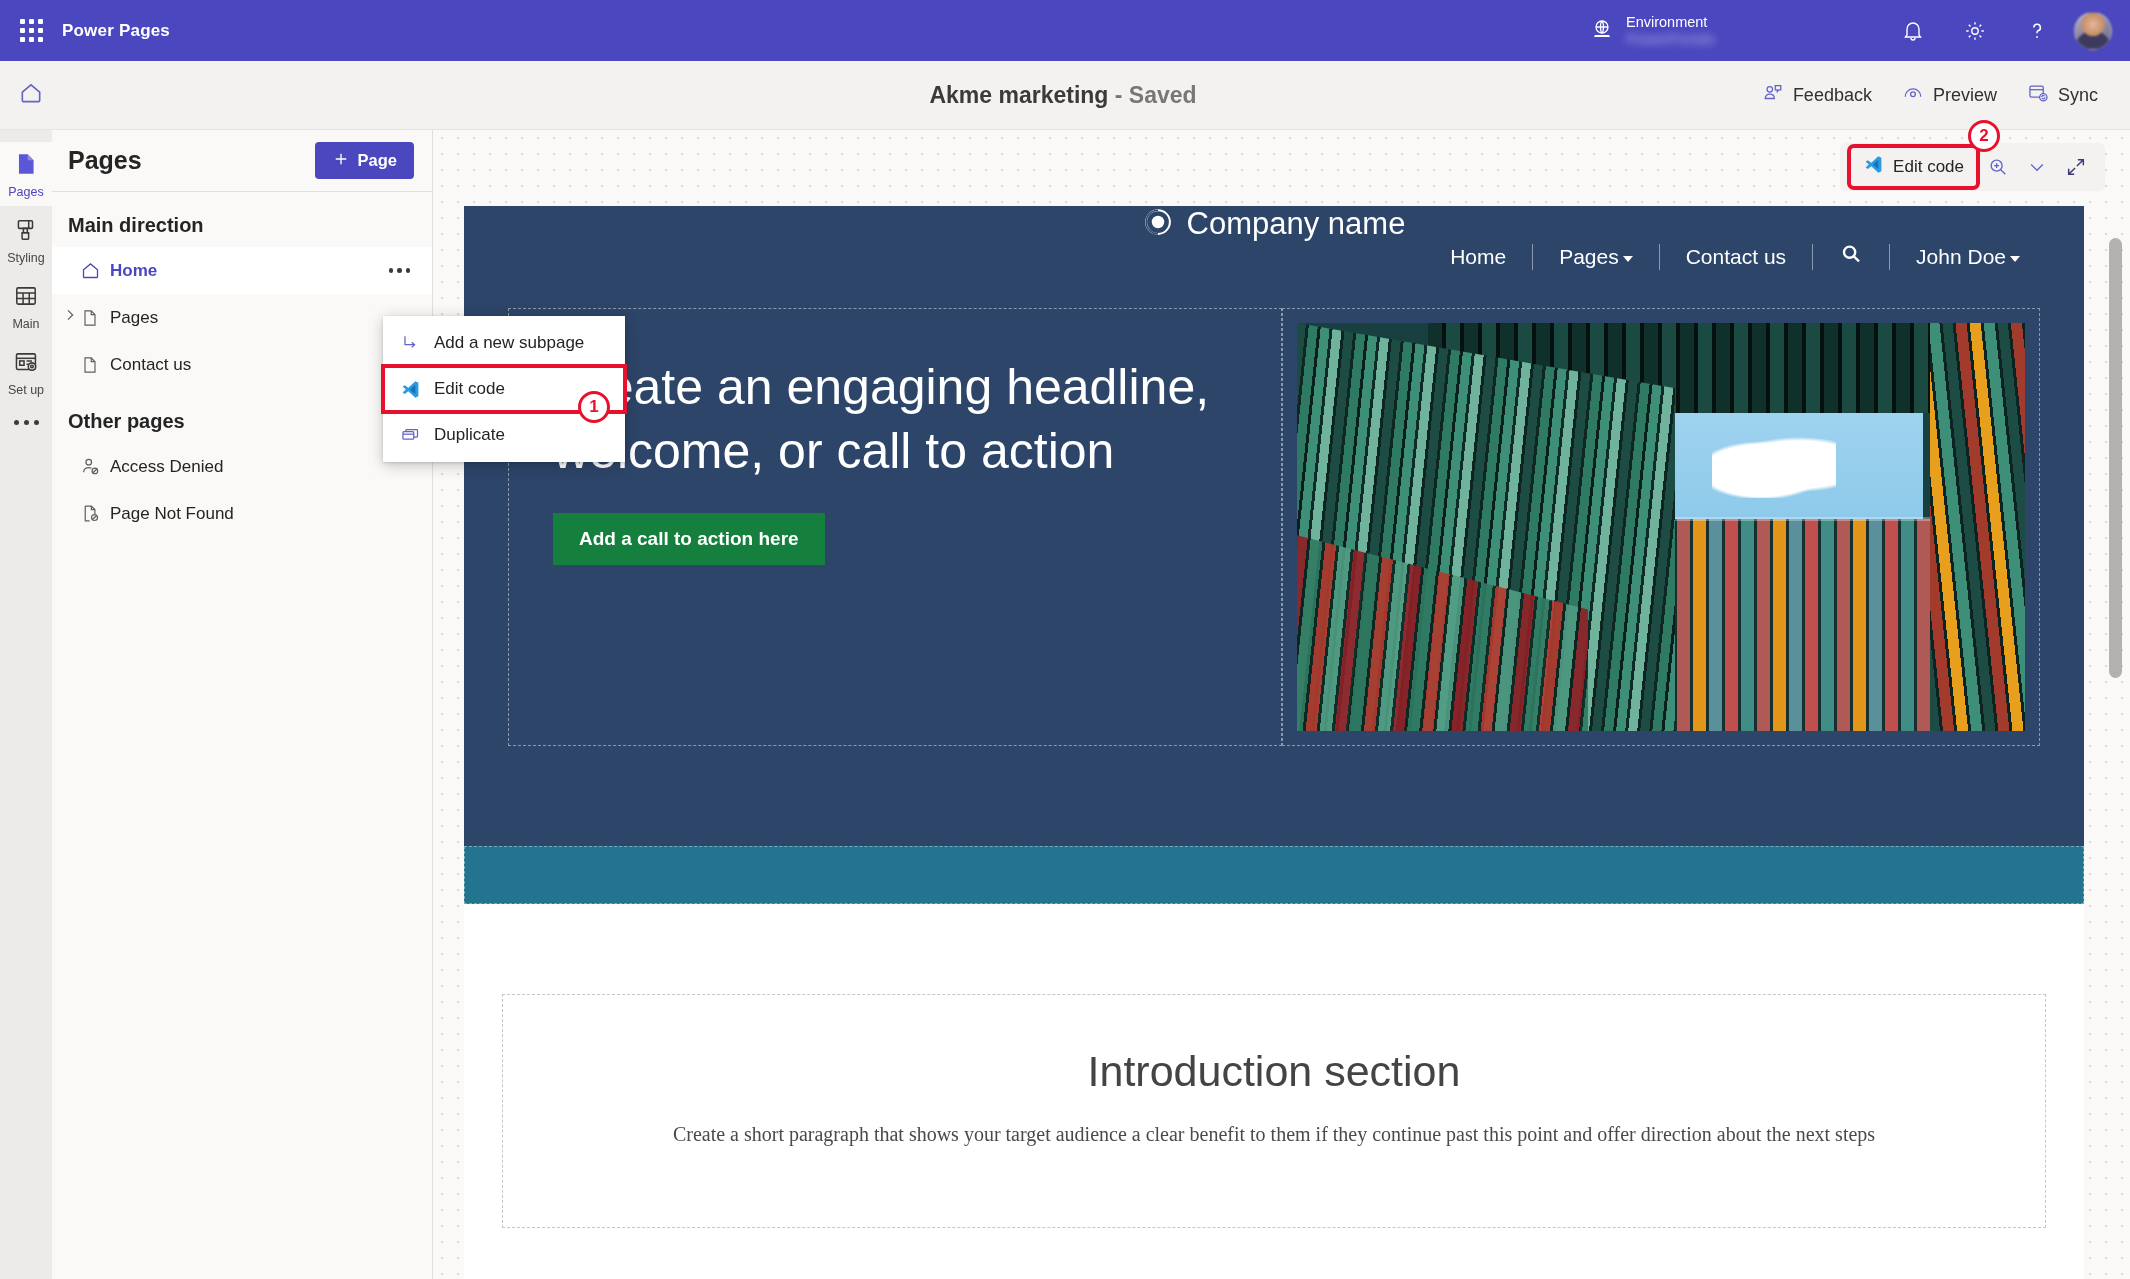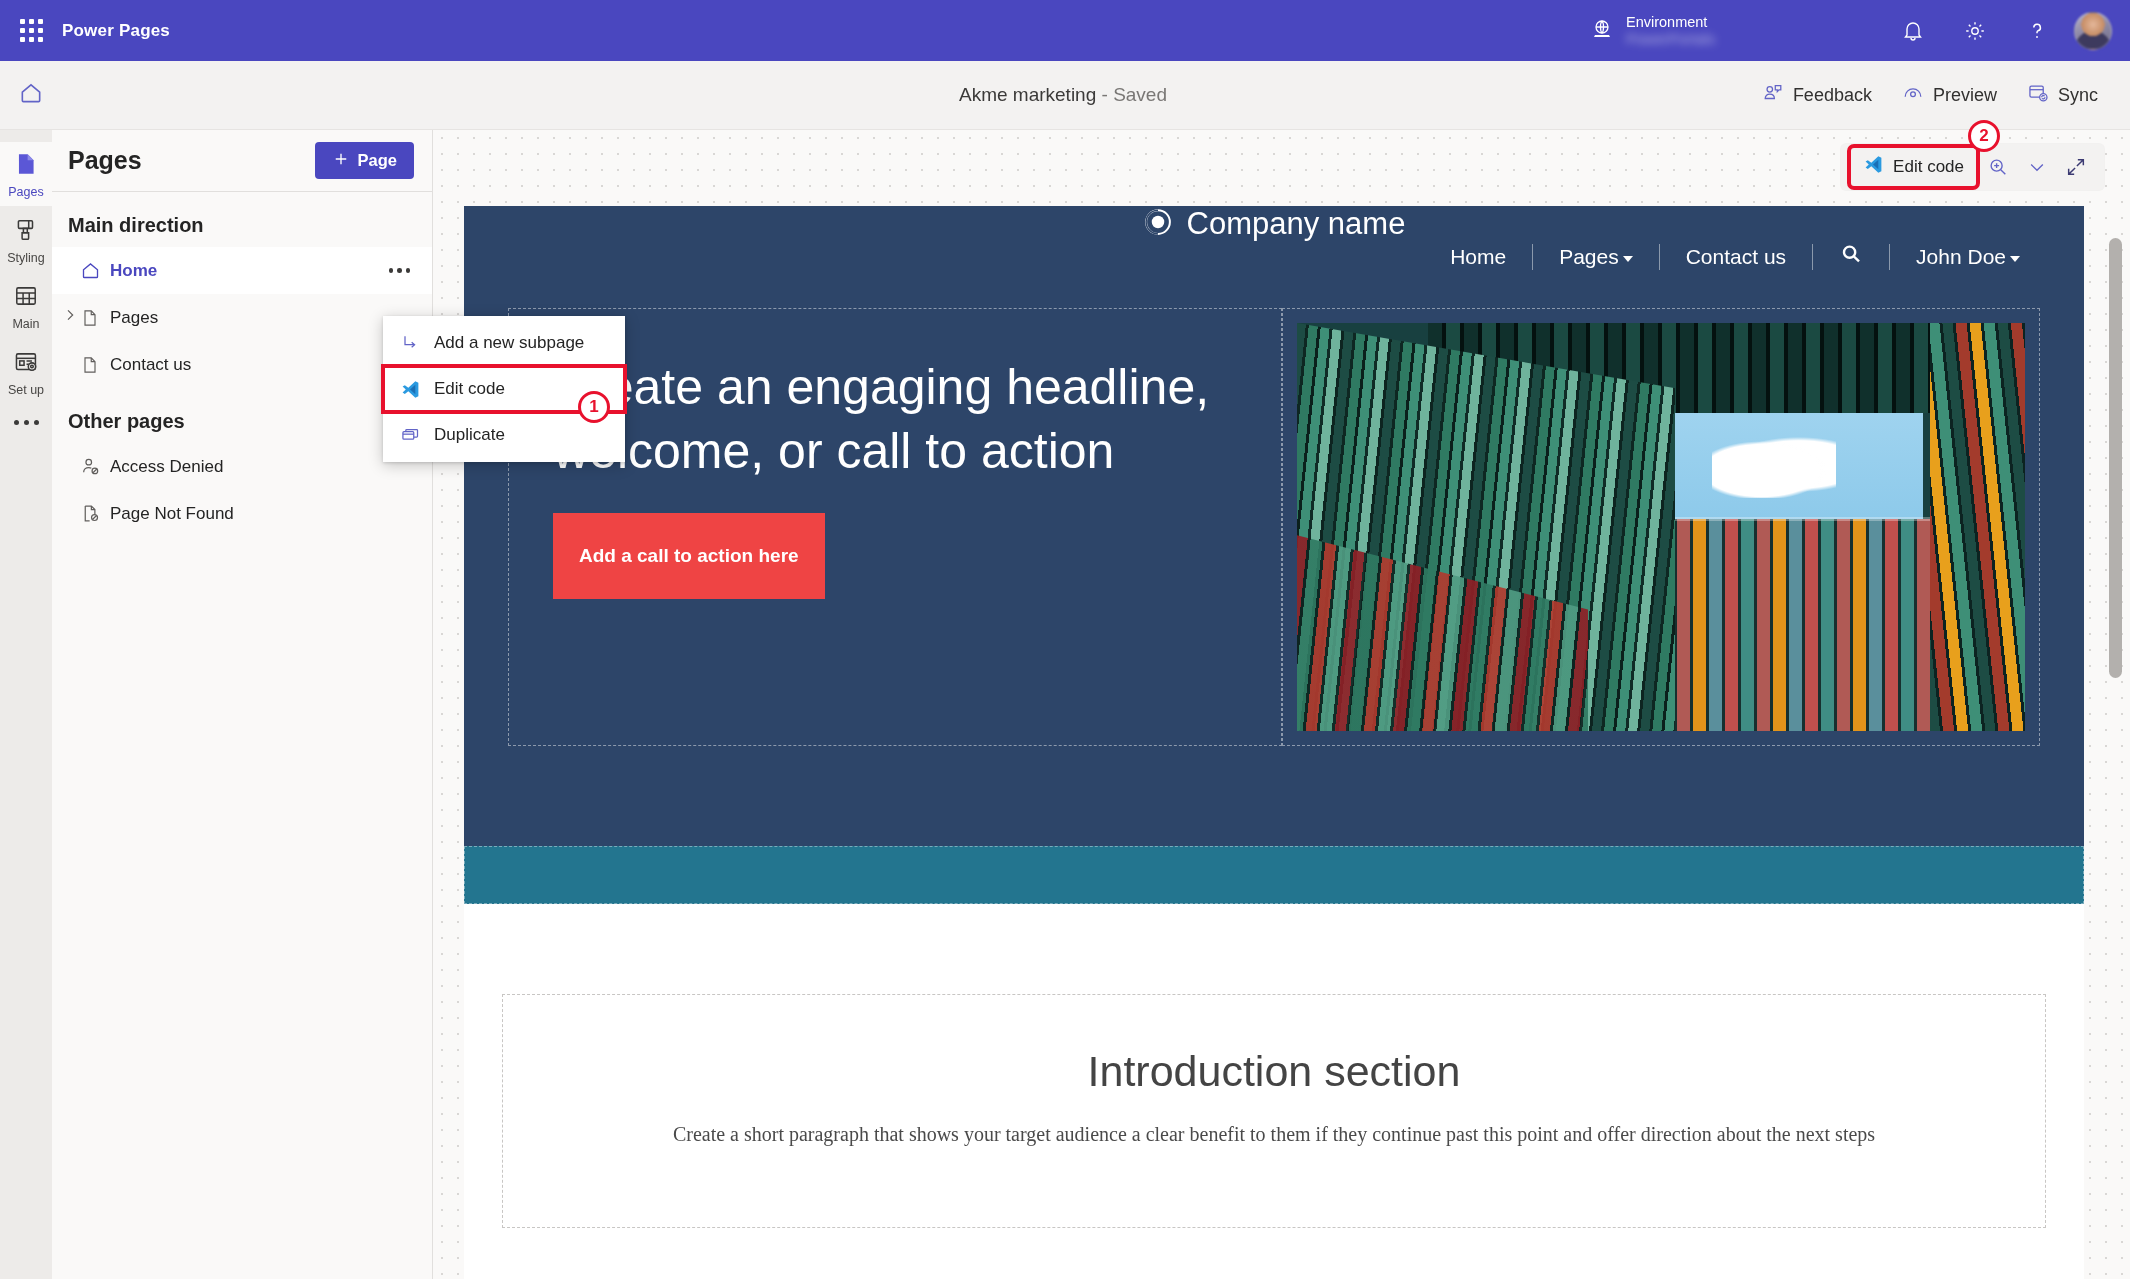--- a/index.html
+++ b/index.html
@@ -55,21 +55,21 @@
     position: absolute; top: 61px; left: 0; width: 2130px; height: 69px;
     background: #f3f2f1; display: flex; align-items: center;
     border-bottom: 1px solid #e6e4e2;
   }
   .home-btn {
     width: 62px; height: 69px; display: flex; align-items: center; justify-content: center;
     color: #6264c7; cursor: pointer;
   }
   .doc-title {
     position: absolute; left: 0; right: 4px; text-align: center;
-    font-size: 19px; color: #3b3a39;
+    font-size: 23px; color: #3b3a39; font-weight: bold;
   }
   .doc-title .saved { color: #797775; }
   .toolbar2-right {
     position: absolute; right: 20px; display: flex; align-items: center; gap: 6px;
   }
   .t2-btn {
     display: flex; align-items: center; gap: 9px; padding: 8px 12px;
     font-size: 18px; color: #323130; cursor: pointer; border-radius: 3px;
   }
   .t2-btn svg { color: #6264c7; }
@@ -209,22 +209,22 @@
   }
   .hero-right {
     flex: 1; border: 1px dashed rgba(255,255,255,.45); padding: 14px;
     display: flex; align-items: flex-start; justify-content: center;
   }
   .hero-h1 {
     color: #fff; font-size: 50px; font-weight: 400; line-height: 1.28;
     font-family: "Liberation Sans", sans-serif;
   }
   .cta-btn {
-    margin-top: 30px; align-self: flex-start; background: #ef4444; color: #fff;
-    border: none; padding: 32px 26px; font-size: 19px; font-weight: 700; cursor: pointer;
+    margin-top: 30px; align-self: flex-start; background: #15803d; color: #fff;
+    border: none; padding: 15px 26px; font-size: 19px; font-weight: 700; cursor: pointer;
     font-family: "Liberation Sans", sans-serif;
   }
 
   
   .photo {
     width: 100%; height: 408px; position: relative; overflow: hidden;
     background: #184040;
   }
   .photo .sky {
     position: absolute; left: 50%; top: 22%; width: 36%; height: 28%;

